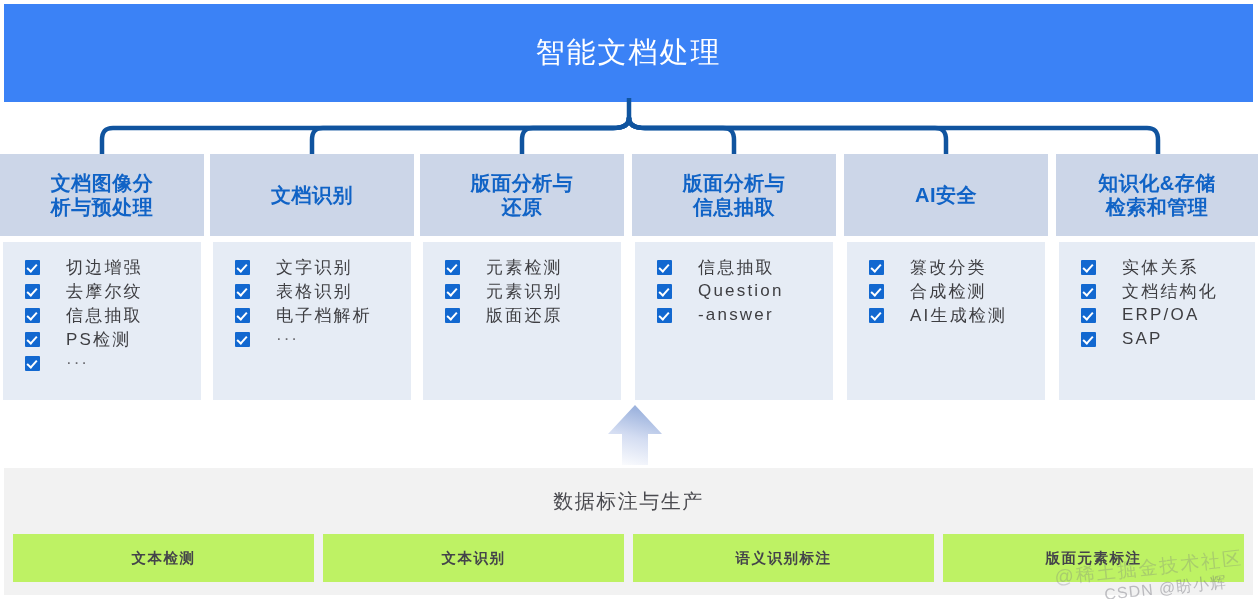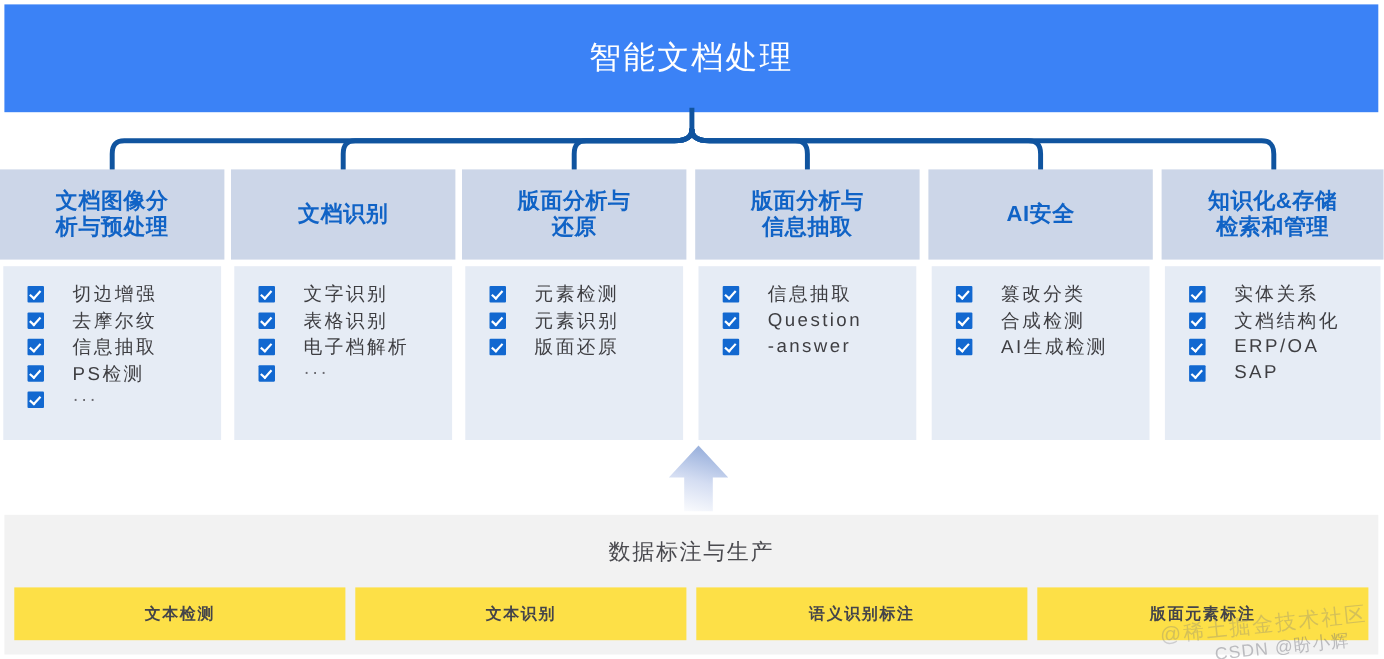--- a/index.html
+++ b/index.html
@@ -161,21 +161,21 @@
     position: absolute;
     left: 9px;
     top: 66px;
     right: 9px;
     height: 48px;
     display: flex;
     gap: 9px;
   }
   .bottom-cell {
     flex: 1 1 0;
-    background: #fde047;
+    background: #bef264;
     display: flex;
     align-items: center;
     justify-content: center;
     color: #44444a;
     font-size: 14.5px;
     font-weight: bold;
     letter-spacing: 1.5px;
   }
 
   

